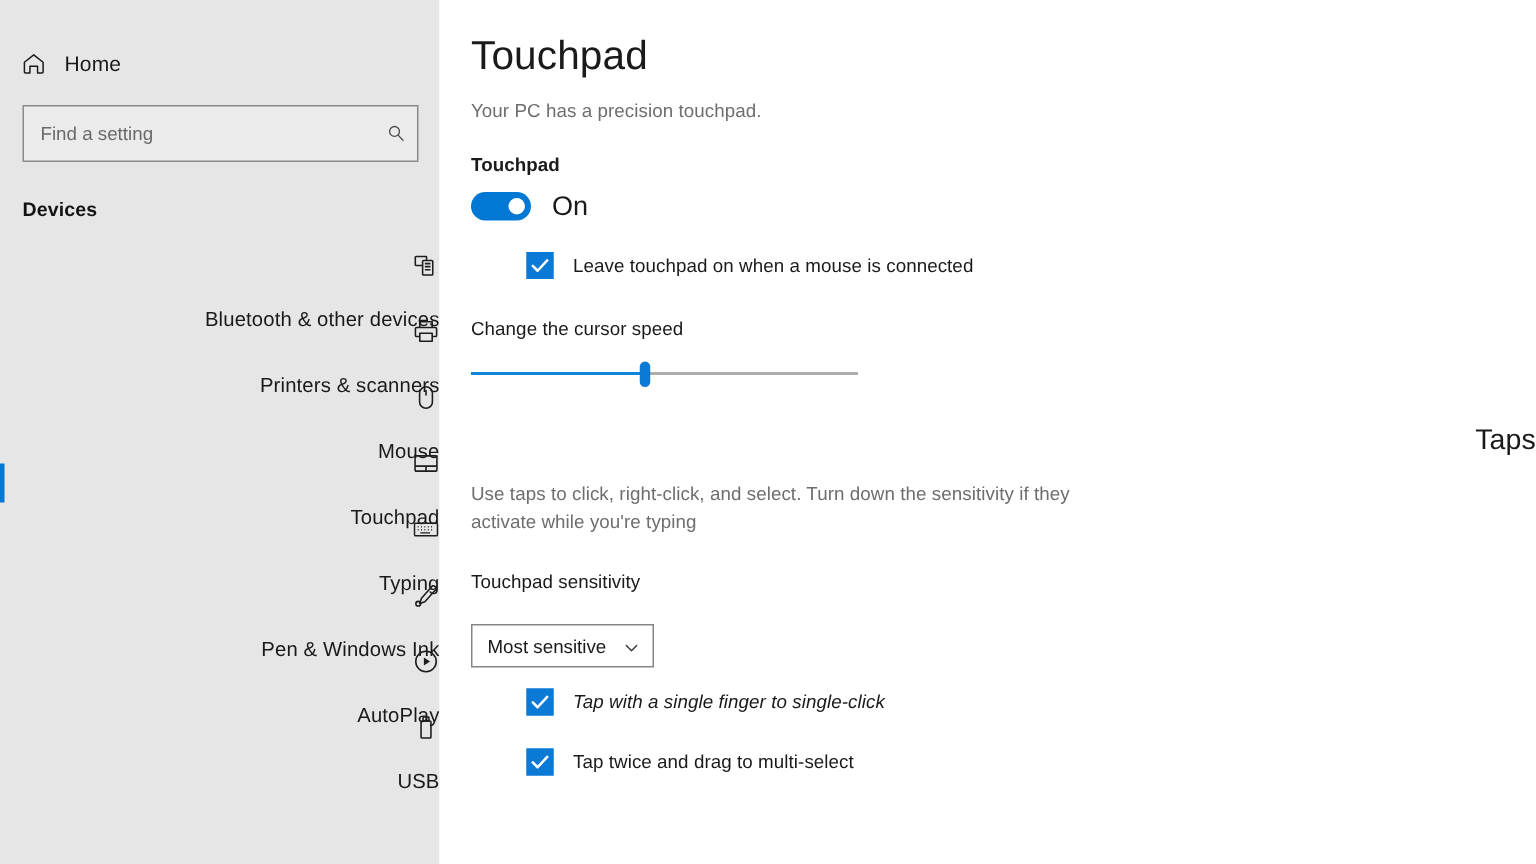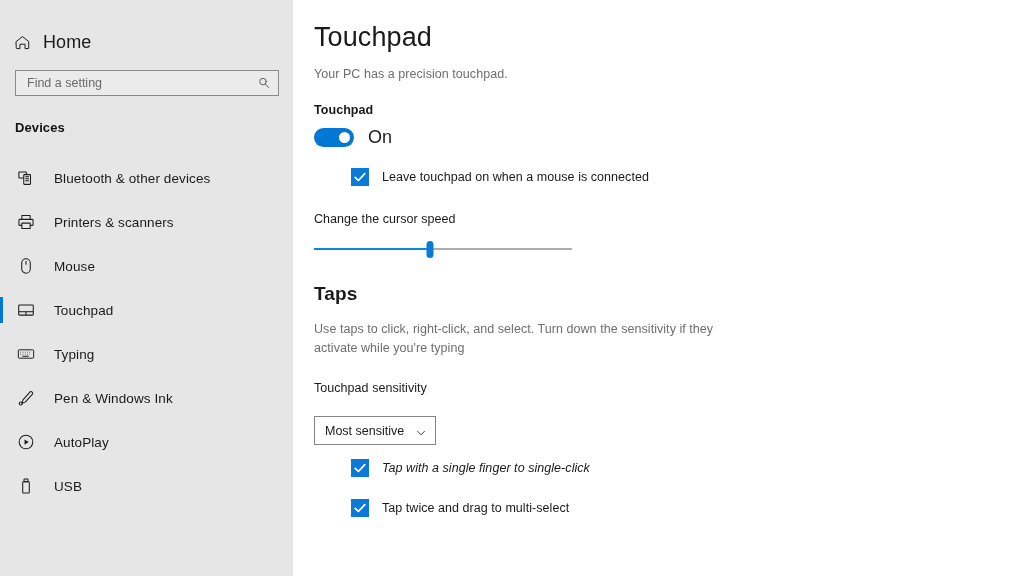--- a/index.html
+++ b/index.html
@@ -39,29 +39,29 @@
     gap: 12px;
     cursor: default;
   }
   .home-icon {
     width: 17px; height: 17px;
     display: block;
     flex: 0 0 17px;
     color: #1a1a1a;
   }
   .home-label {
-    font-size: 18px;
+    font-size: 14px;
     color: #1a1a1a;
     letter-spacing: 0.1px;
   }
 
   .search-wrap {
     margin: 13px 0 0 15px;
     width: 264px;
-    height: 26px;
+    height: 38px;
     background: #ebebeb;
     border: 1px solid #8a8a8a;
     display: flex;
     align-items: center;
     padding: 0 7px 0 11px;
   }
   .search-input {
     flex: 1 1 auto;
     border: 0;
     outline: 0;
@@ -82,25 +82,26 @@
     letter-spacing: 0.1px;
   }
 
   .nav-list {
     margin-top: 21px;
     list-style: none;
   }
   .nav-item {
     position: relative;
     display: flex;
-    align-items: center;
+    align-items: flex-end;
     height: 44px;
     padding-left: 17px;
     gap: 19px;
     cursor: default;
+    flex-direction: column;
   }
   .nav-item .sel-bar {
     display: none;
     position: absolute;
     left: 0; top: 9px;
     width: 3px; height: 26px;
     background: #0078d4;
   }
   .nav-item.selected .sel-bar { display: block; }
   .nav-ico {
@@ -221,23 +222,24 @@
     position: absolute;
     top: 3px;
     width: 7px; height: 17px;
     border-radius: 4px;
     background: #0a7ad6;
     transform: translateX(-3.5px);
   }
 
   .section-head {
     font-size: 19px;
-    font-weight: 700;
+    font-weight: 400;
     color: #1a1a1a;
     letter-spacing: 0.1px;
+    text-align: right;
   }
   .section-desc {
     font-size: 12.5px;
     color: #6e6e6e;
     line-height: 1.52;
     max-width: 410px;
     letter-spacing: 0.05px;
   }
 
   .dropdown {

